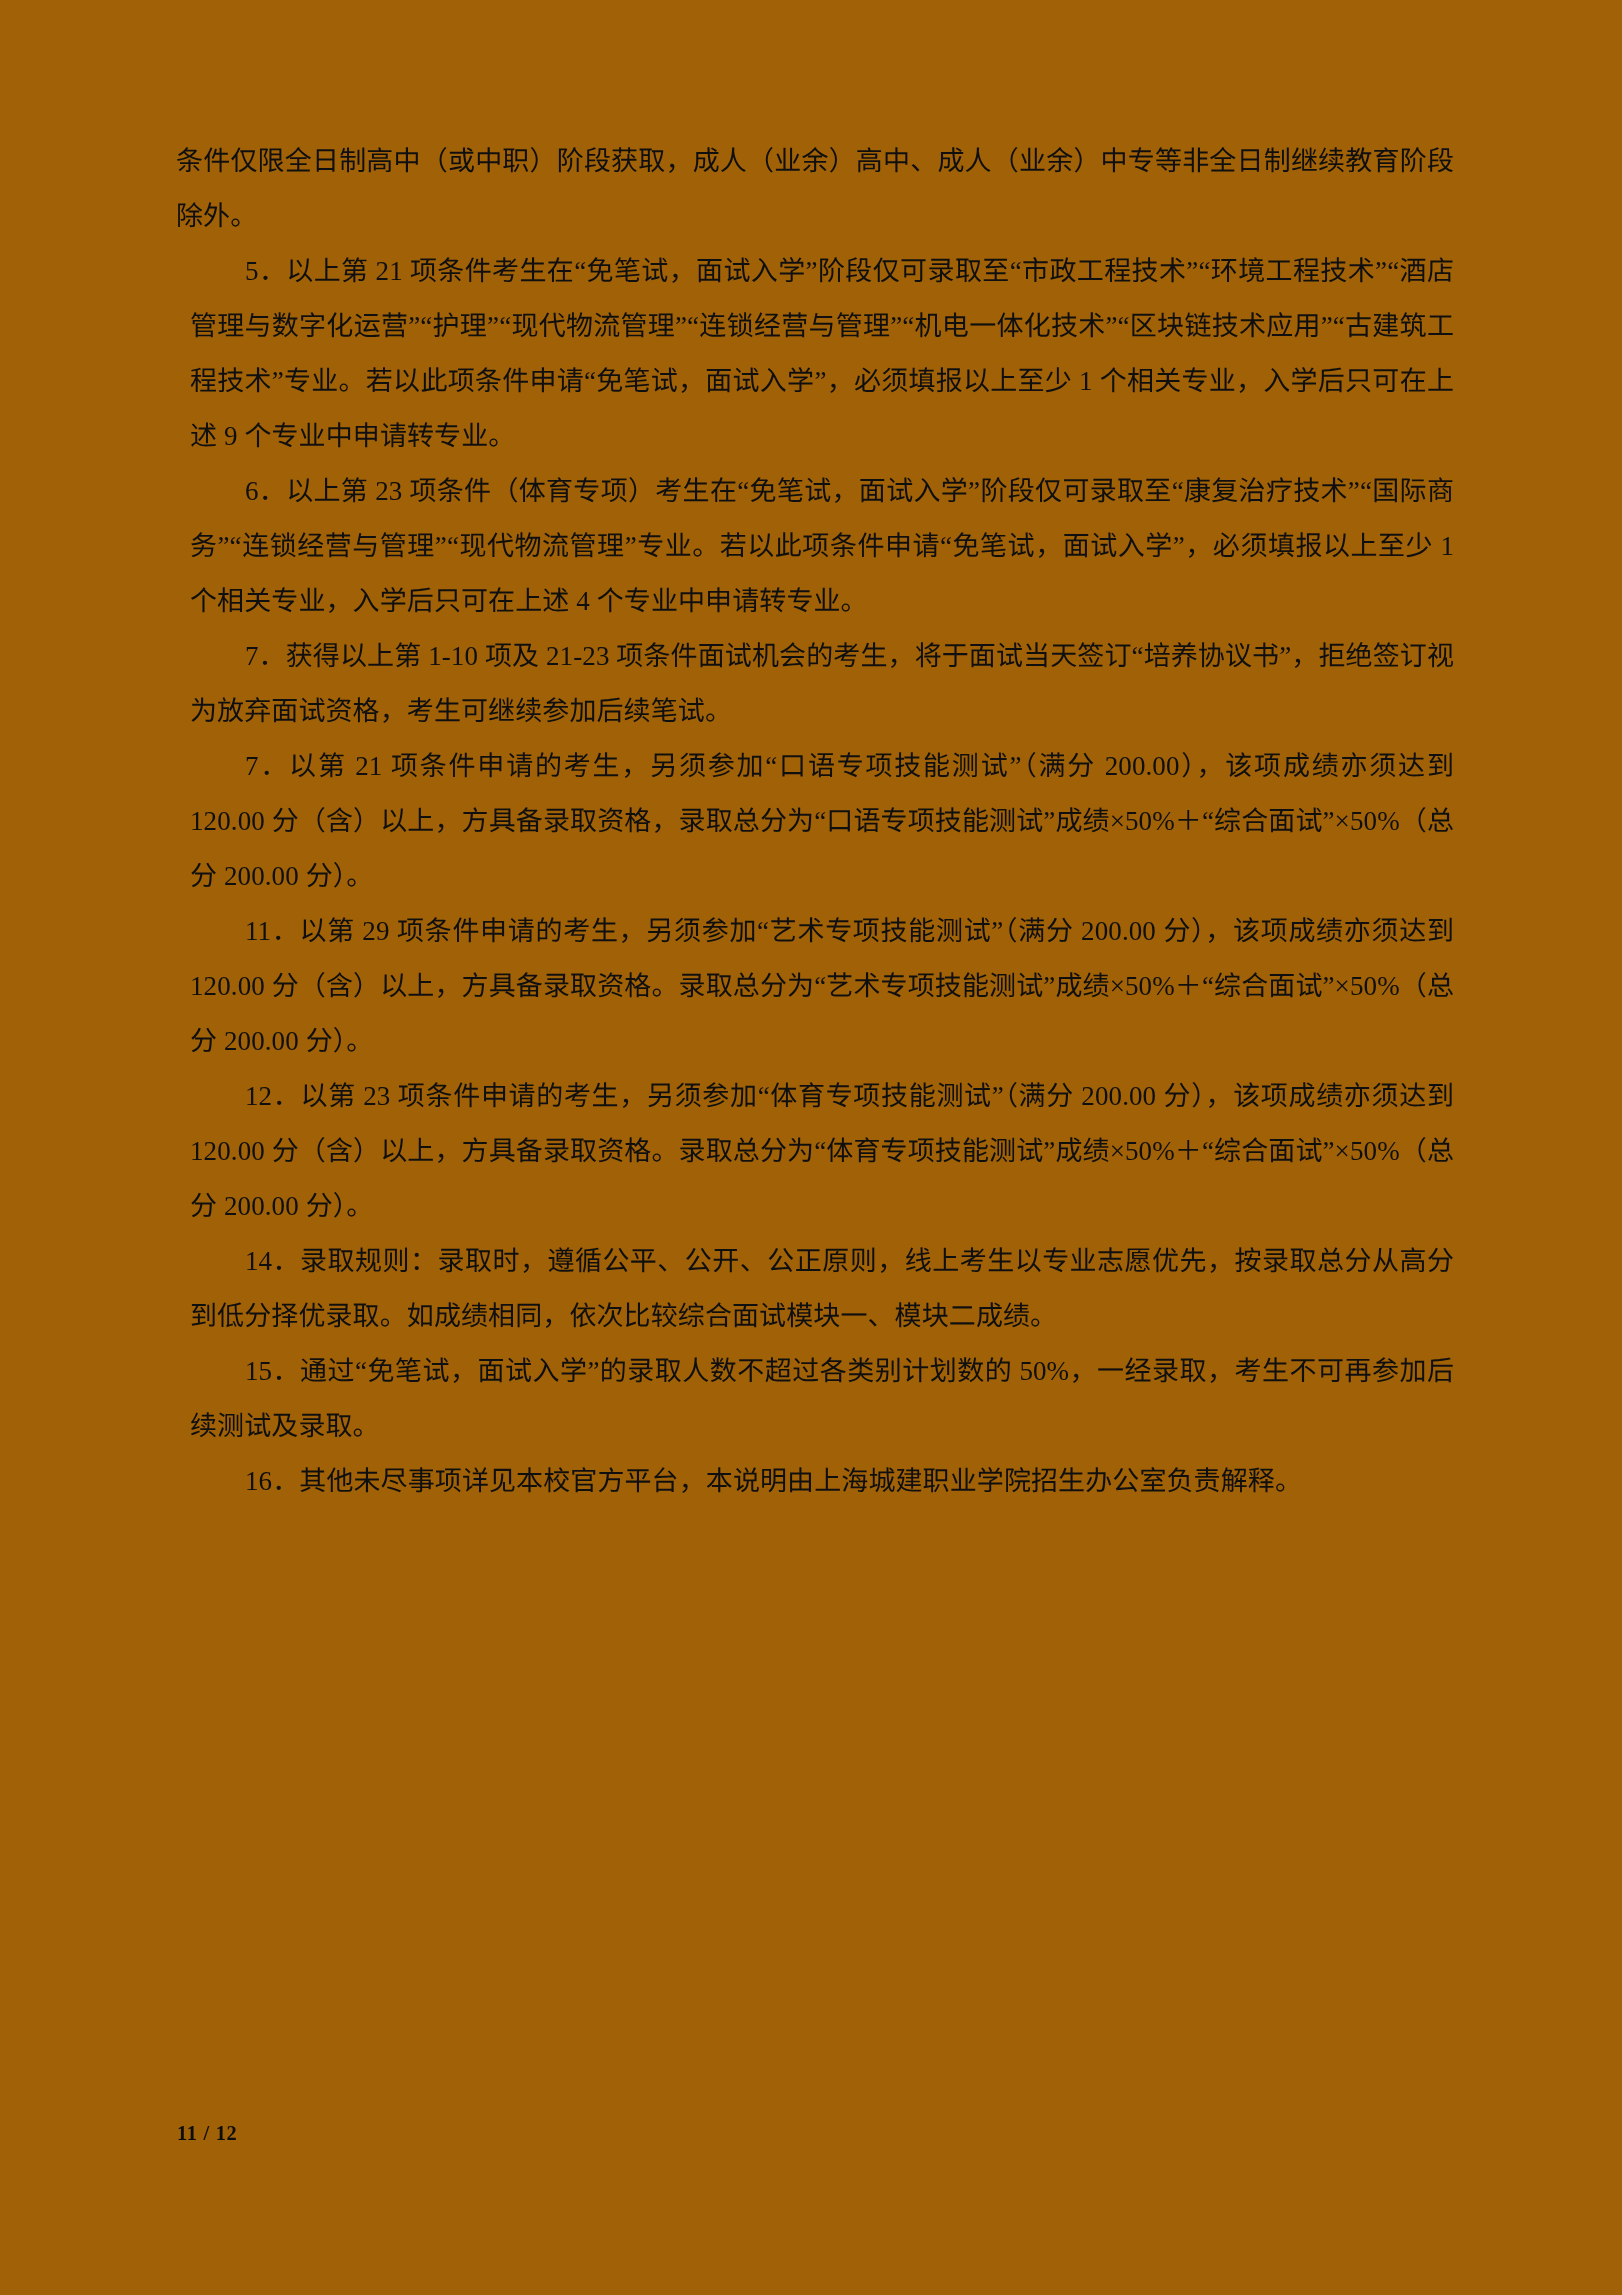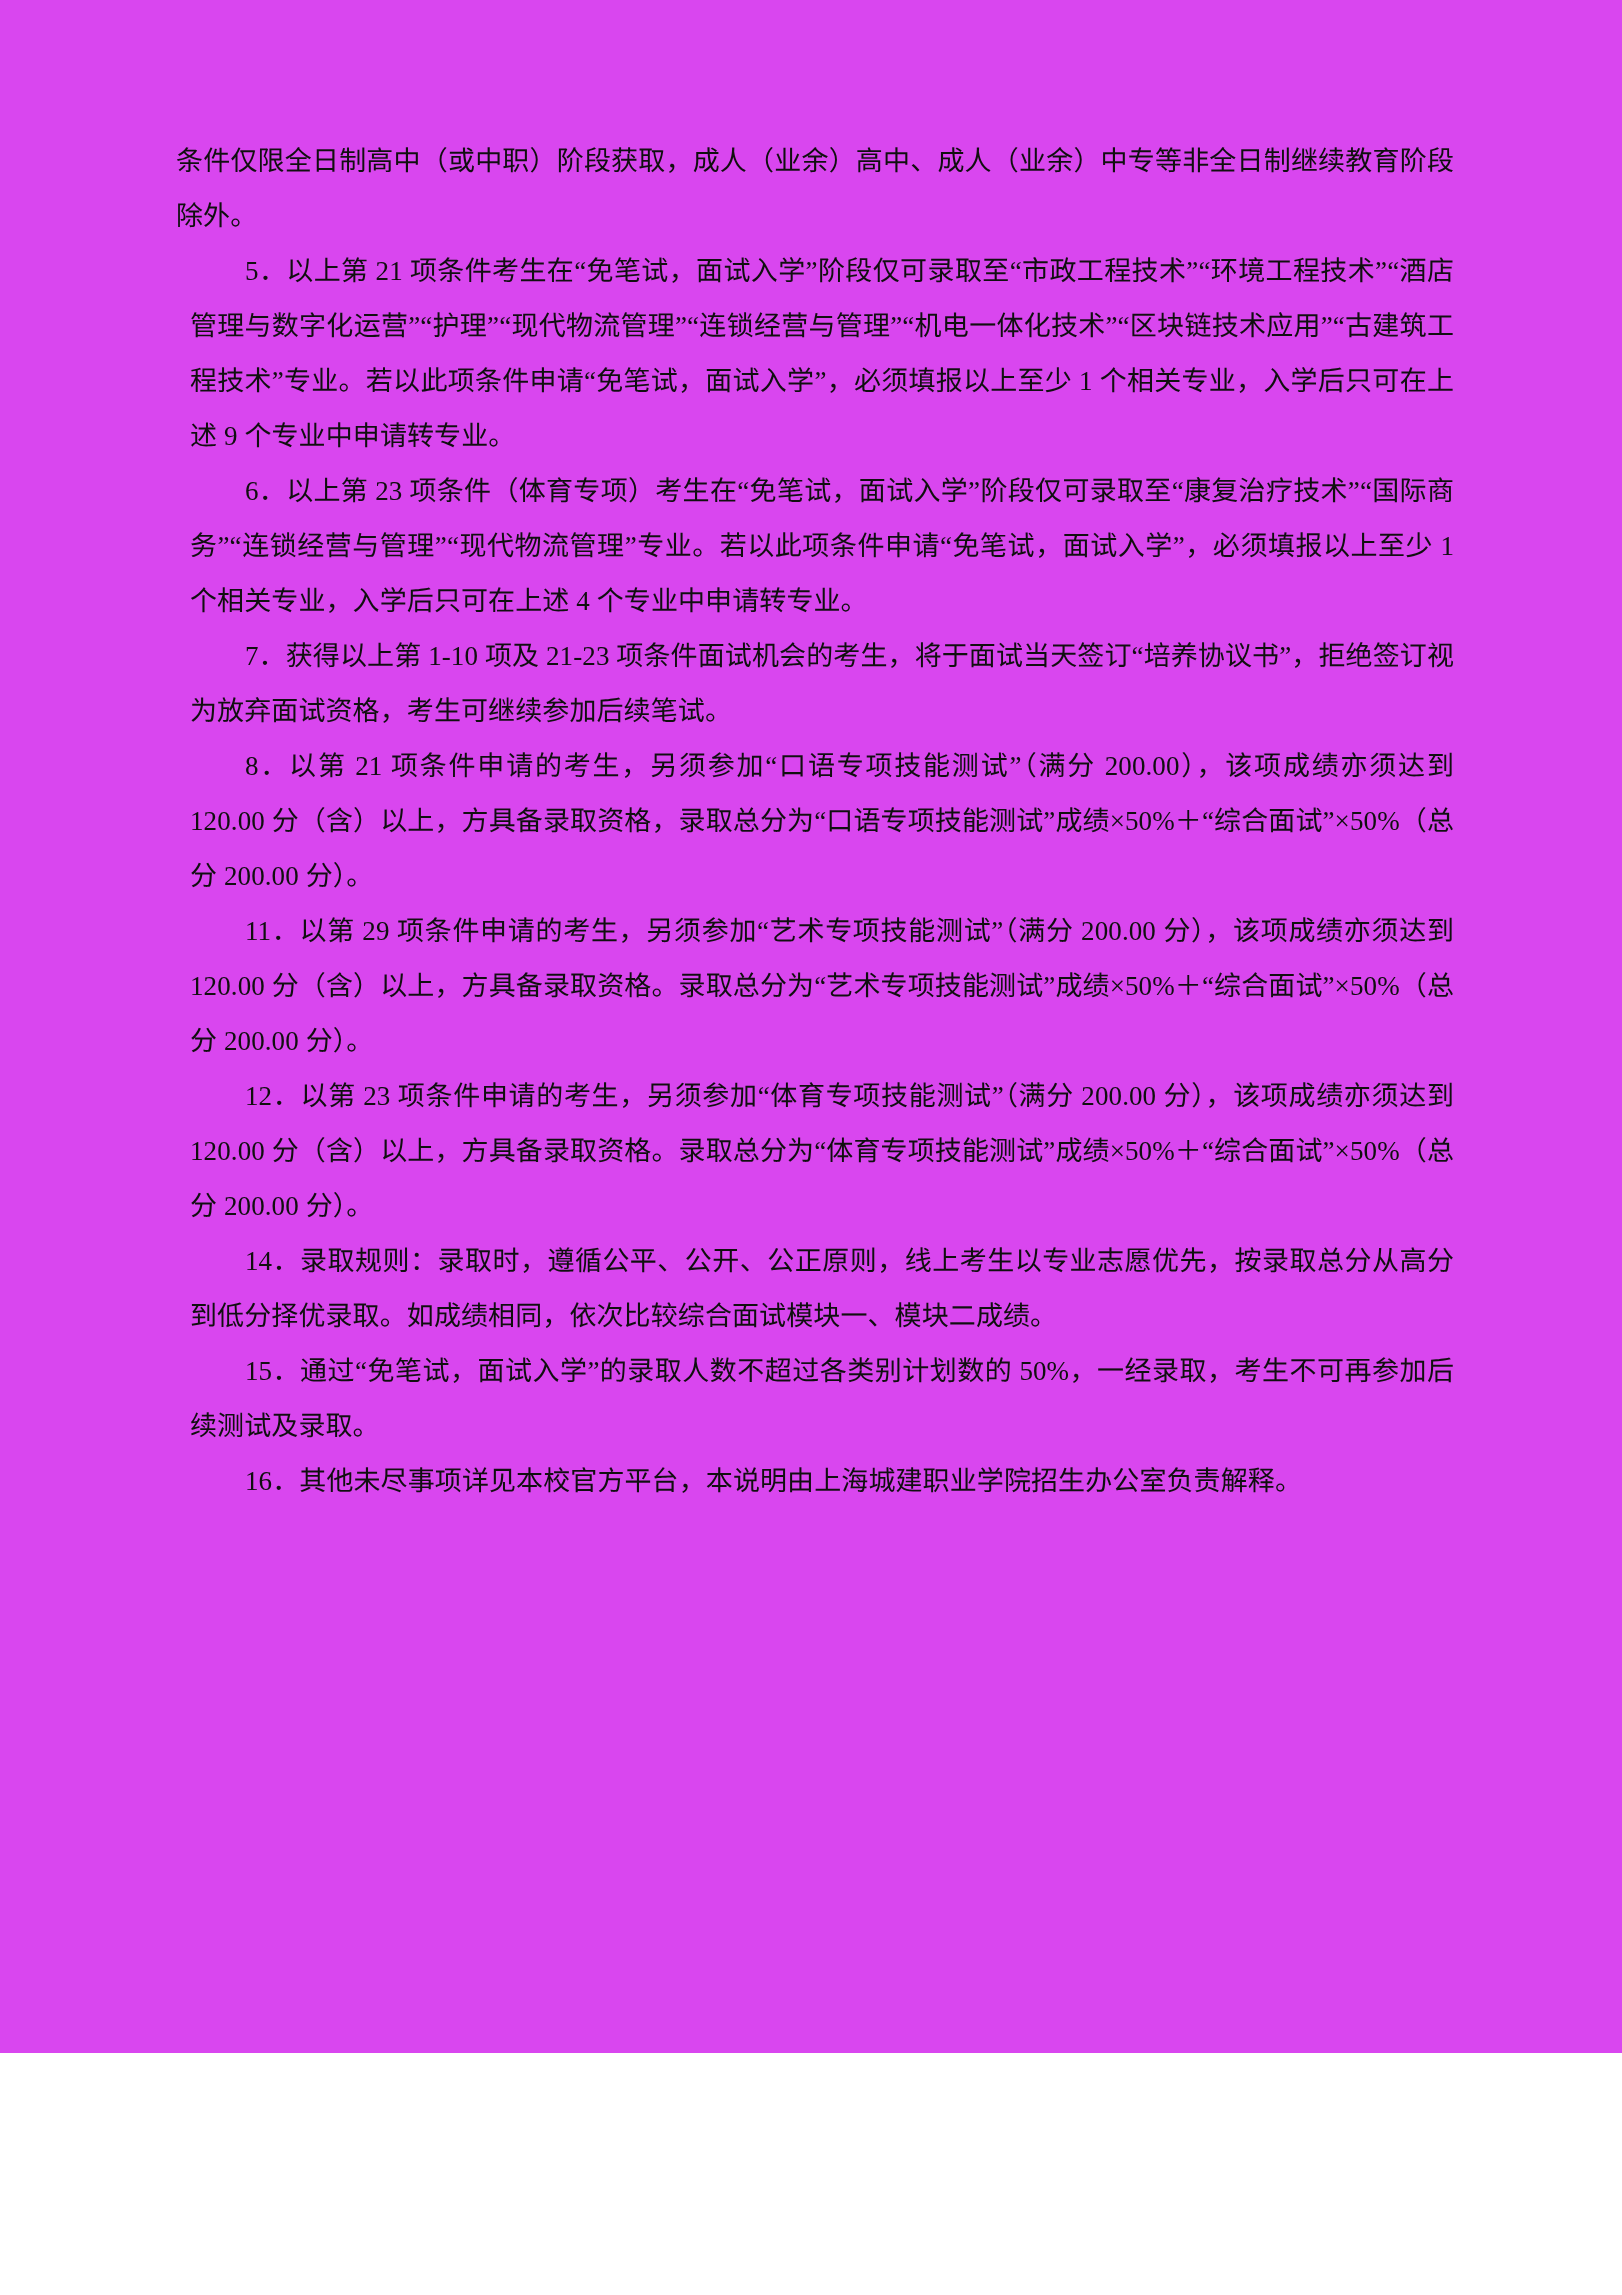--- a/index.html
+++ b/index.html
@@ -8,22 +8,22 @@
     padding: 0;
     background: #ffffff;
   }
   body {
     font-family: "Liberation Serif", "DejaVu Serif", serif;
     color: #000000;
   }
   .page {
     position: relative;
     width: 1623px;
-    height: 2053px;
-    background: #d946ef;
+    height: 2295px;
+    background: #a16207;
     box-sizing: border-box;
     overflow: hidden;
   }
   .content {
     position: absolute;
     left: 176px;
     top: 134px;
     width: 1278px;
   }
   .para {
@@ -63,21 +63,21 @@
     <p class="para">条件仅限全日制高中（或中职）阶段获取，成人（业余）高中、成人（业余）中专等非全日制继续教育阶段除外。</p>
 
     <p class="para indent">5．以上第 21 项条件考生在“免笔试，面试入学”阶段仅可录取至“市政工程技术”“环境工程技术”“酒店管理与数字化运营”“护理”“现代物流管理”“连锁经营与管理”“机电一体化技术”“区块链技术应用”“古建筑工程技术”专业。若以此项条件申请“免笔试，面试入学”，必须填报以上至少 1 个相关专业，入学后只可在上述 9 个专业中申请转专业。</p>
 
     <p class="para indent">6．以上第 23 项条件（体育专项）考生在“免笔试，面试入学”阶段仅可录取至“康复治疗技术”“国际商务”“连锁经营与管理”“现代物流管理”专业。若以此项条件申请“免笔试，面试入学”，必须填报以上至少 1 个相关专业，入学后只可在上述 4 个专业中申请转专业。</p>
 
     <p class="para indent">7．获得以上第 1-10 项及 21-23 项条件面试机会的考生，将于面试当天签订“培养协议书”，拒绝签订视为放弃面试资格，考生可继续参加后续笔试。</p>
 
 
 
-    <p class="para indent">8．以第 21 项条件申请的考生，另须参加“口语专项技能测试”（满分 200.00），该项成绩亦须达到 120.00 分（含）以上，方具备录取资格，录取总分为“口语专项技能测试”成绩×50%＋“综合面试”×50%（总分 200.00 分）。</p>
+    <p class="para indent">7．以第 21 项条件申请的考生，另须参加“口语专项技能测试”（满分 200.00），该项成绩亦须达到 120.00 分（含）以上，方具备录取资格，录取总分为“口语专项技能测试”成绩×50%＋“综合面试”×50%（总分 200.00 分）。</p>
 
     <p class="para indent">11．以第 29 项条件申请的考生，另须参加“艺术专项技能测试”（满分 200.00 分），该项成绩亦须达到 120.00 分（含）以上，方具备录取资格。录取总分为“艺术专项技能测试”成绩×50%＋“综合面试”×50%（总分 200.00 分）。</p>
 
     <p class="para indent">12．以第 23 项条件申请的考生，另须参加“体育专项技能测试”（满分 200.00 分），该项成绩亦须达到 120.00 分（含）以上，方具备录取资格。录取总分为“体育专项技能测试”成绩×50%＋“综合面试”×50%（总分 200.00 分）。</p>
 
 
     <p class="para indent">14．录取规则：录取时，遵循公平、公开、公正原则，线上考生以专业志愿优先，按录取总分从高分到低分择优录取。如成绩相同，依次比较综合面试模块一、模块二成绩。</p>
 
     <p class="para indent">15．通过“免笔试，面试入学”的录取人数不超过各类别计划数的 50%，一经录取，考生不可再参加后续测试及录取。</p>
 

